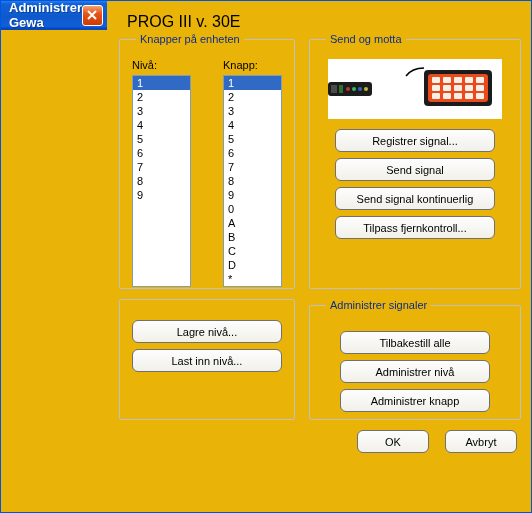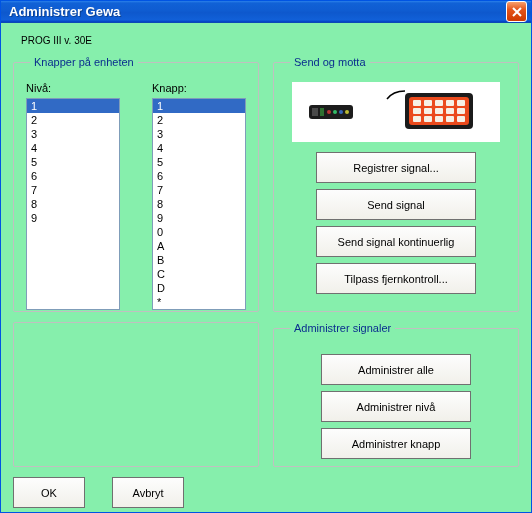--- a/index.html
+++ b/index.html
@@ -7,24 +7,24 @@
       font-family: Tahoma, Arial, sans-serif;
       font-size: 11px;
       background: #ece9d8;
       width: 532px;
       height: 513px;
       overflow: hidden;
     }
     .window {
       width: 532px;
       height: 513px;
-      background: #86efac;
+      background: #eab308;
       border: 1px solid #0054e3;
       display: flex;
-      flex-direction: column;
+      flex-direction: row;
     }
     .titlebar {
       height: 29px;
       background: linear-gradient(to bottom, #2a80ea 0%, #1061d6 10%, #0f5cd1 45%, #0e58cd 55%, #1160d8 90%, #003fc5 100%);
       display: flex;
       align-items: center;
       padding: 0 4px 0 8px;
       color: #fff;
       font-weight: bold;
       font-size: 13px;
@@ -40,21 +40,21 @@
       display: flex; align-items: center; justify-content: center;
       cursor: pointer;
     }
     .close-btn svg { width: 10px; height: 10px; }
     .window-body {
       flex: 1;
       padding: 8px 12px 10px 12px;
       display: flex;
       flex-direction: column;
     }
-    .version-row { margin: 4px 4px 10px 8px; font-size: 10px; color: #000; }
+    .version-row { margin: 4px 4px 2px 8px; font-size: 16px; color: #000; }
     .columns {
       display: grid;
       grid-template-columns: 1fr 1fr;
       column-gap: 14px;
       row-gap: 10px;
     }
     fieldset.group {
       border: 1px solid #c0c0c0;
       border-radius: 2px;
       padding: 14px 12px 1px 12px;
@@ -87,25 +87,25 @@
       padding: 1px 4px;
       cursor: default;
     }
     .listbox .item.selected {
       background: #316ac5;
       color: #fff;
     }
     .btn {
       display: block;
       width: 150px;
-      height: 31px;
+      height: 23px;
       margin: 6px auto;
       background: linear-gradient(to bottom, #fdfdfd, #f1f0ea);
       border: 1px solid #707070;
-      border-radius: 0;
+      border-radius: 6px;
       font-family: inherit;
       font-size: 11px;
       color: #000;
       text-align: center;
       cursor: pointer;
       padding: 0 6px;
     }
     .device-area {
       height: 60px;
       background: #fff;
@@ -113,21 +113,22 @@
       display: flex;
       align-items: center;
       justify-content: center;
       gap: 18px;
       position: relative;
     }
     .remote-svg { width: 56px; height: 46px; }
     .device-svg { width: 100px; height: 46px; }
     .footer-btns {
       display: flex;
-      gap: 27px;
+      justify-content: flex-end;
+      gap: 16px;
       margin-top: 10px;
       padding-right: 4px;
     }
     .footer-btns .btn { width: 72px; margin: 0; }
     .stack-btns .btn { width: 150px; }
     .send-group .btn { width: 160px; }
     .reset-group .btn { width: 150px; }
     .send-group { min-height: 242px; }
     .reset-group { }
     .knapper-group { }
@@ -230,26 +231,30 @@
         </div>
         <div class="stack-btns">
           <button class="btn">Registrer signal...</button>
           <button class="btn">Send signal</button>
           <button class="btn">Send signal kontinuerlig</button>
           <button class="btn">Tilpass fjernkontroll...</button>
         </div>
       </fieldset>
 
       <fieldset class="group file-group">
+        <div class="stack-btns">
+          <button class="btn">Lagre nivå...</button>
+          <button class="btn">Last inn nivå...</button>
+        </div>
       </fieldset>
 
       <fieldset class="group reset-group">
         <legend>Administrer signaler</legend>
         <div class="stack-btns">
-          <button class="btn">Administrer alle</button>
+          <button class="btn">Tilbakestill alle</button>
           <button class="btn">Administrer nivå</button>
           <button class="btn">Administrer knapp</button>
         </div>
       </fieldset>
 
     </div>
 
     <div class="footer-btns">
       <button class="btn">OK</button>
       <button class="btn">Avbryt</button>

